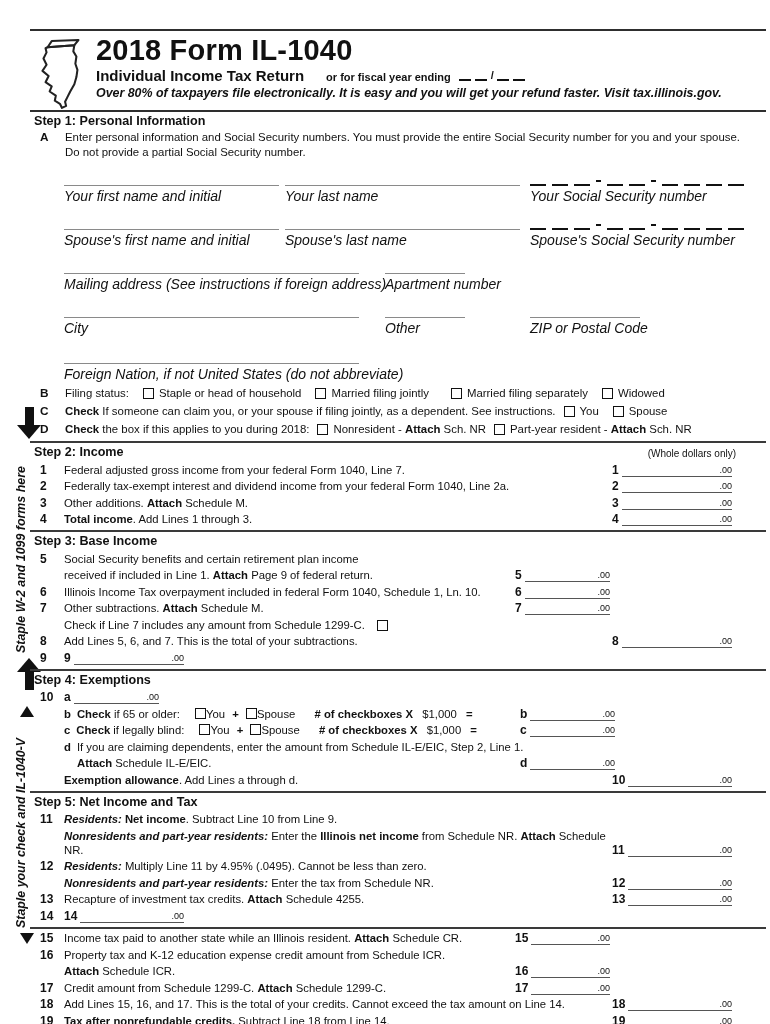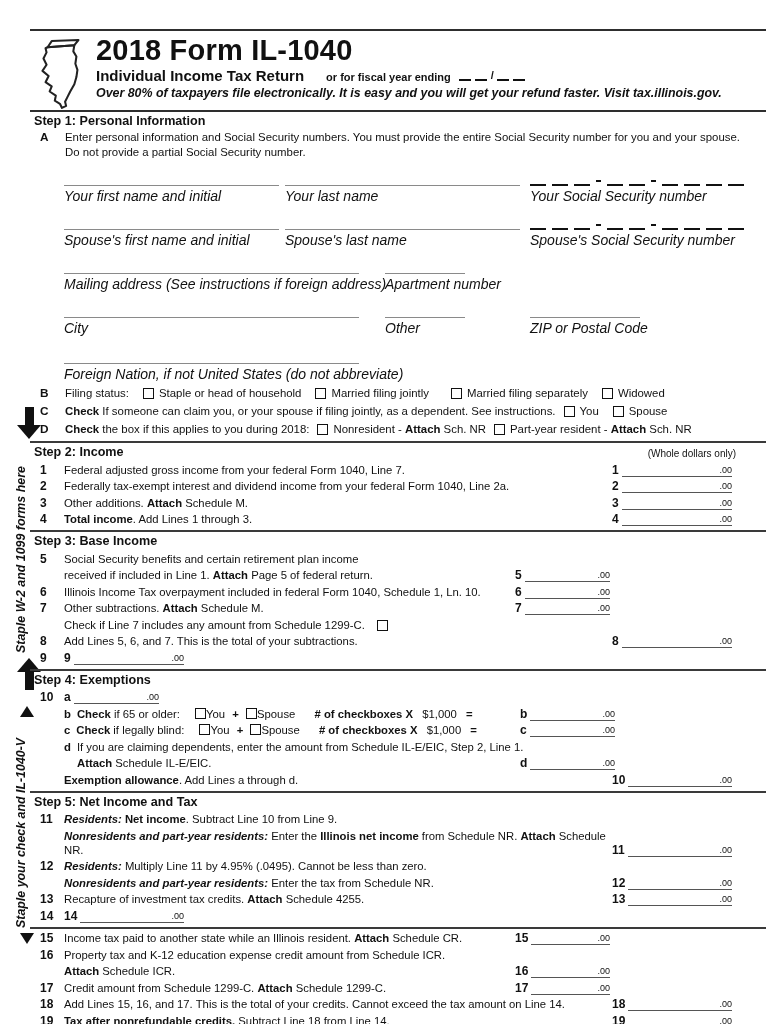--- a/index.html
+++ b/index.html
@@ -290,21 +290,21 @@
     <div class="rule" style="margin-top:4px"></div>
     <div class="step-head" style="padding-left:4px">
         <span class="step-title">Step 3: Base Income</span>
       </div>
     <div class="ln">
         <span class="lnum">5</span>
       <span class="ltext"><span>Social Security benefits and certain retirement plan income</span></span>
     </div>
     <div class="ln">
         <span class="lnum"></span>
-      <span class="ltext"><span>received if included in Line 1. </span><b>Attach</b><span> Page 5 of federal return.</span></span>
+      <span class="ltext"><span>received if included in Line 1. </span><b>Attach</b><span> Page 9 of federal return.</span></span>
       <span class="amt mid">
           <span class="an">5</span>
           <span class="af">
             <span class="cents">.00</span>
           </span>
         </span>
     </div>
     <div class="ln">
         <span class="lnum">6</span>
       <span class="ltext"><span>Illinois Income Tax overpayment included in federal Form 1040, Schedule 1, Ln. 10.</span></span>

